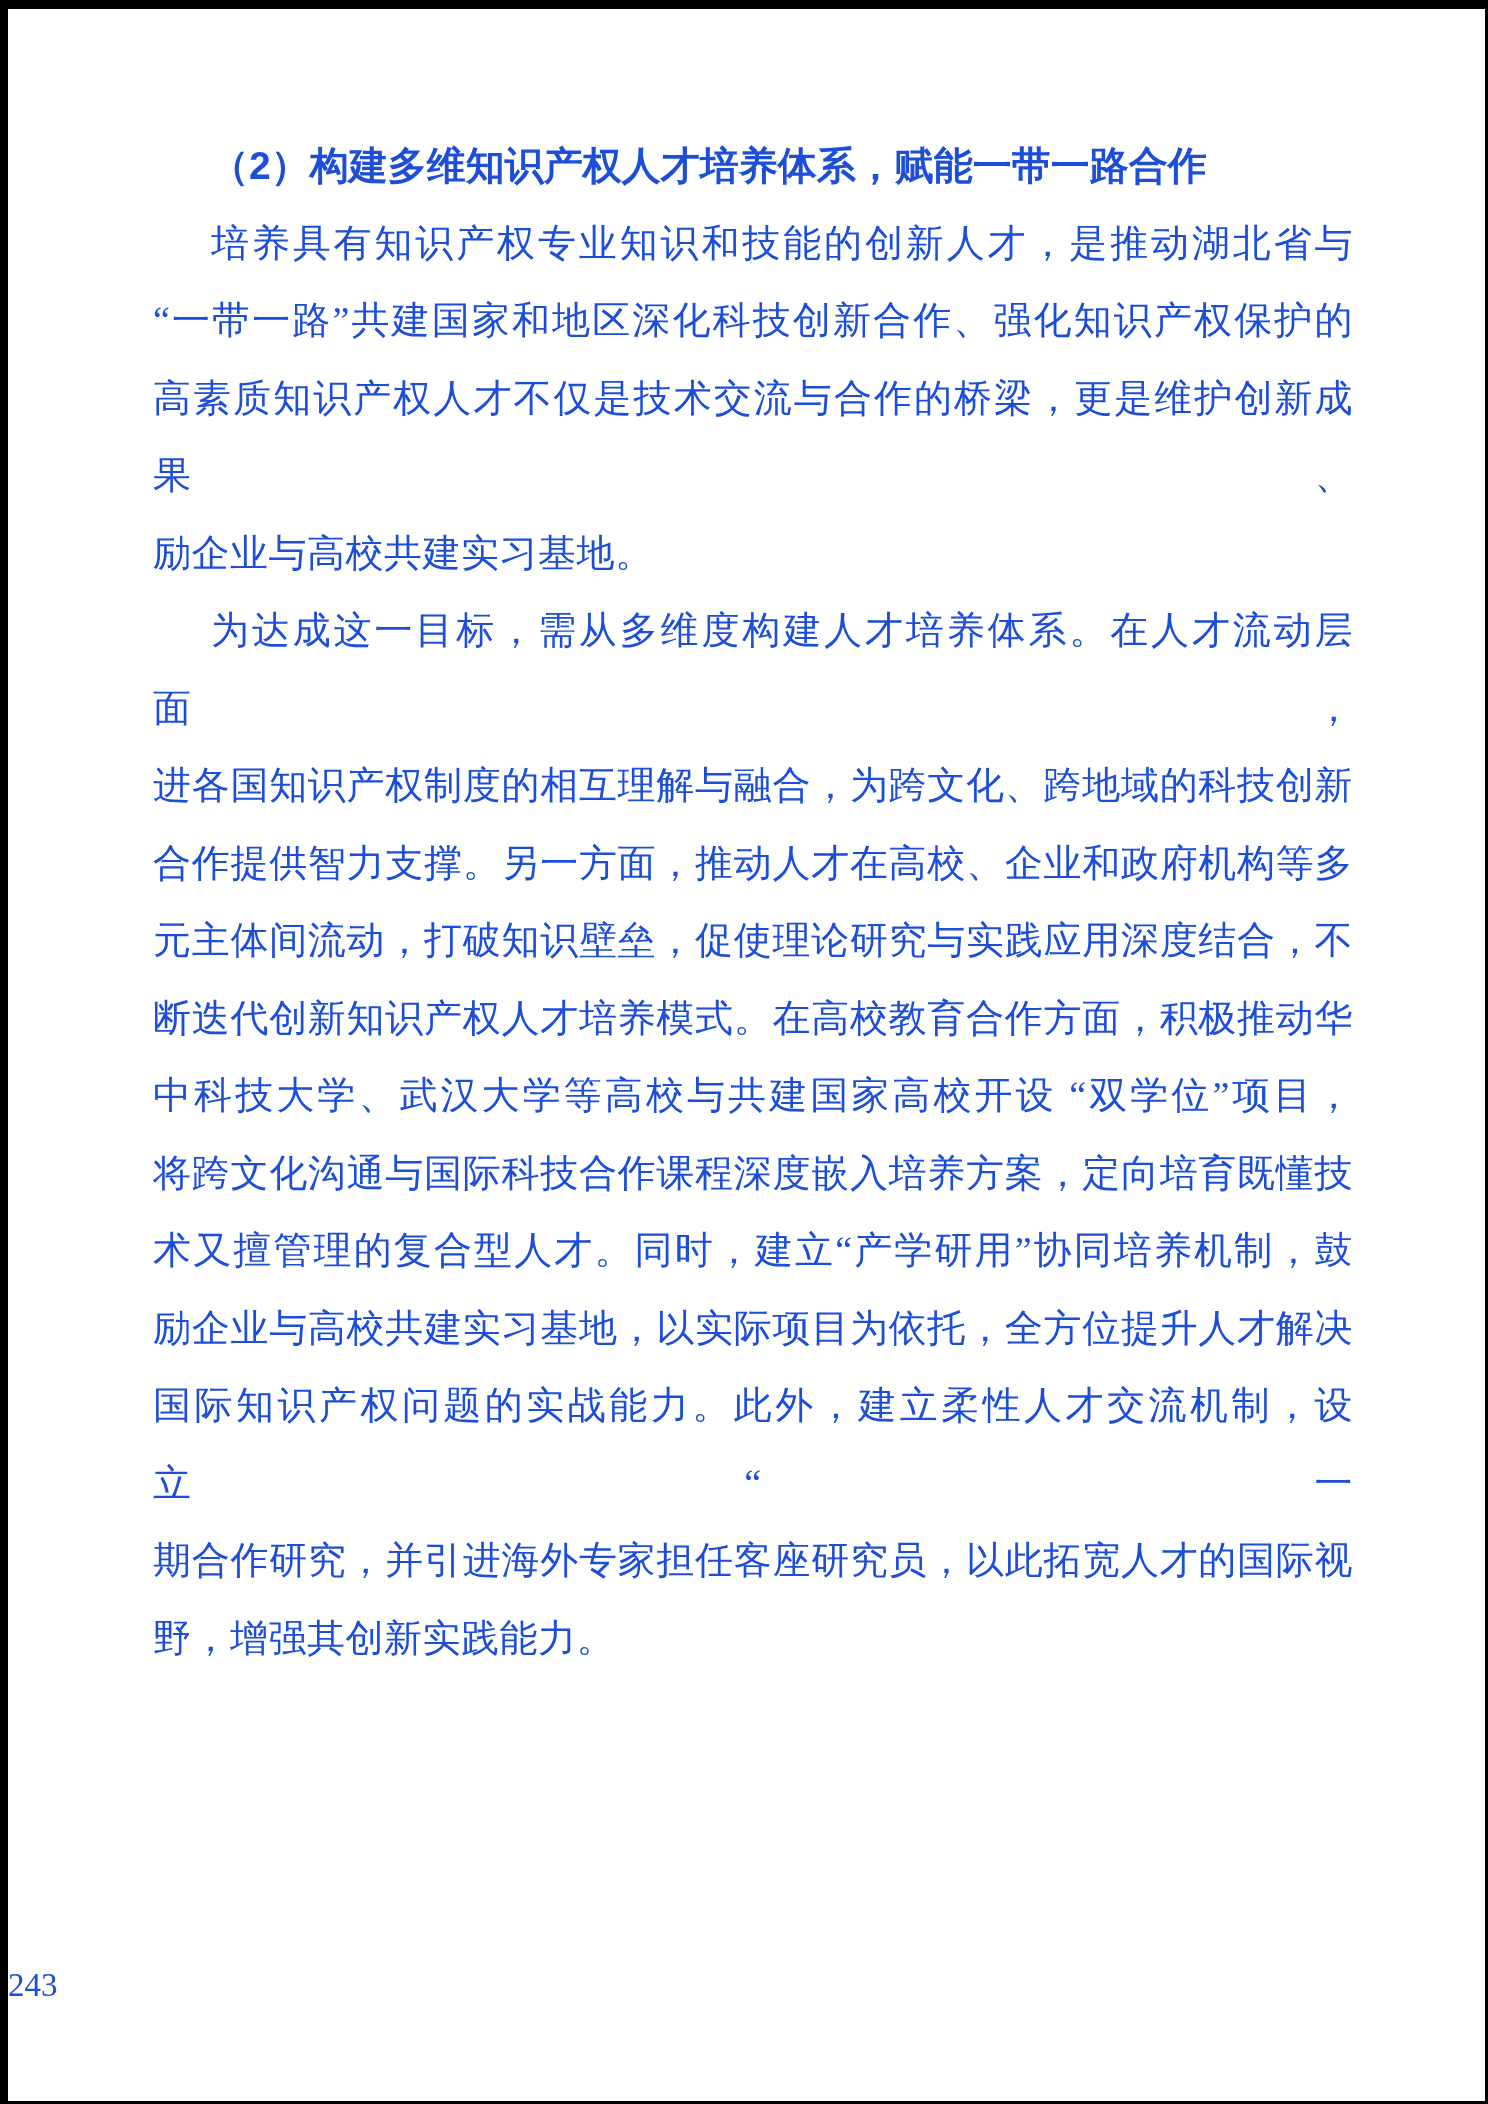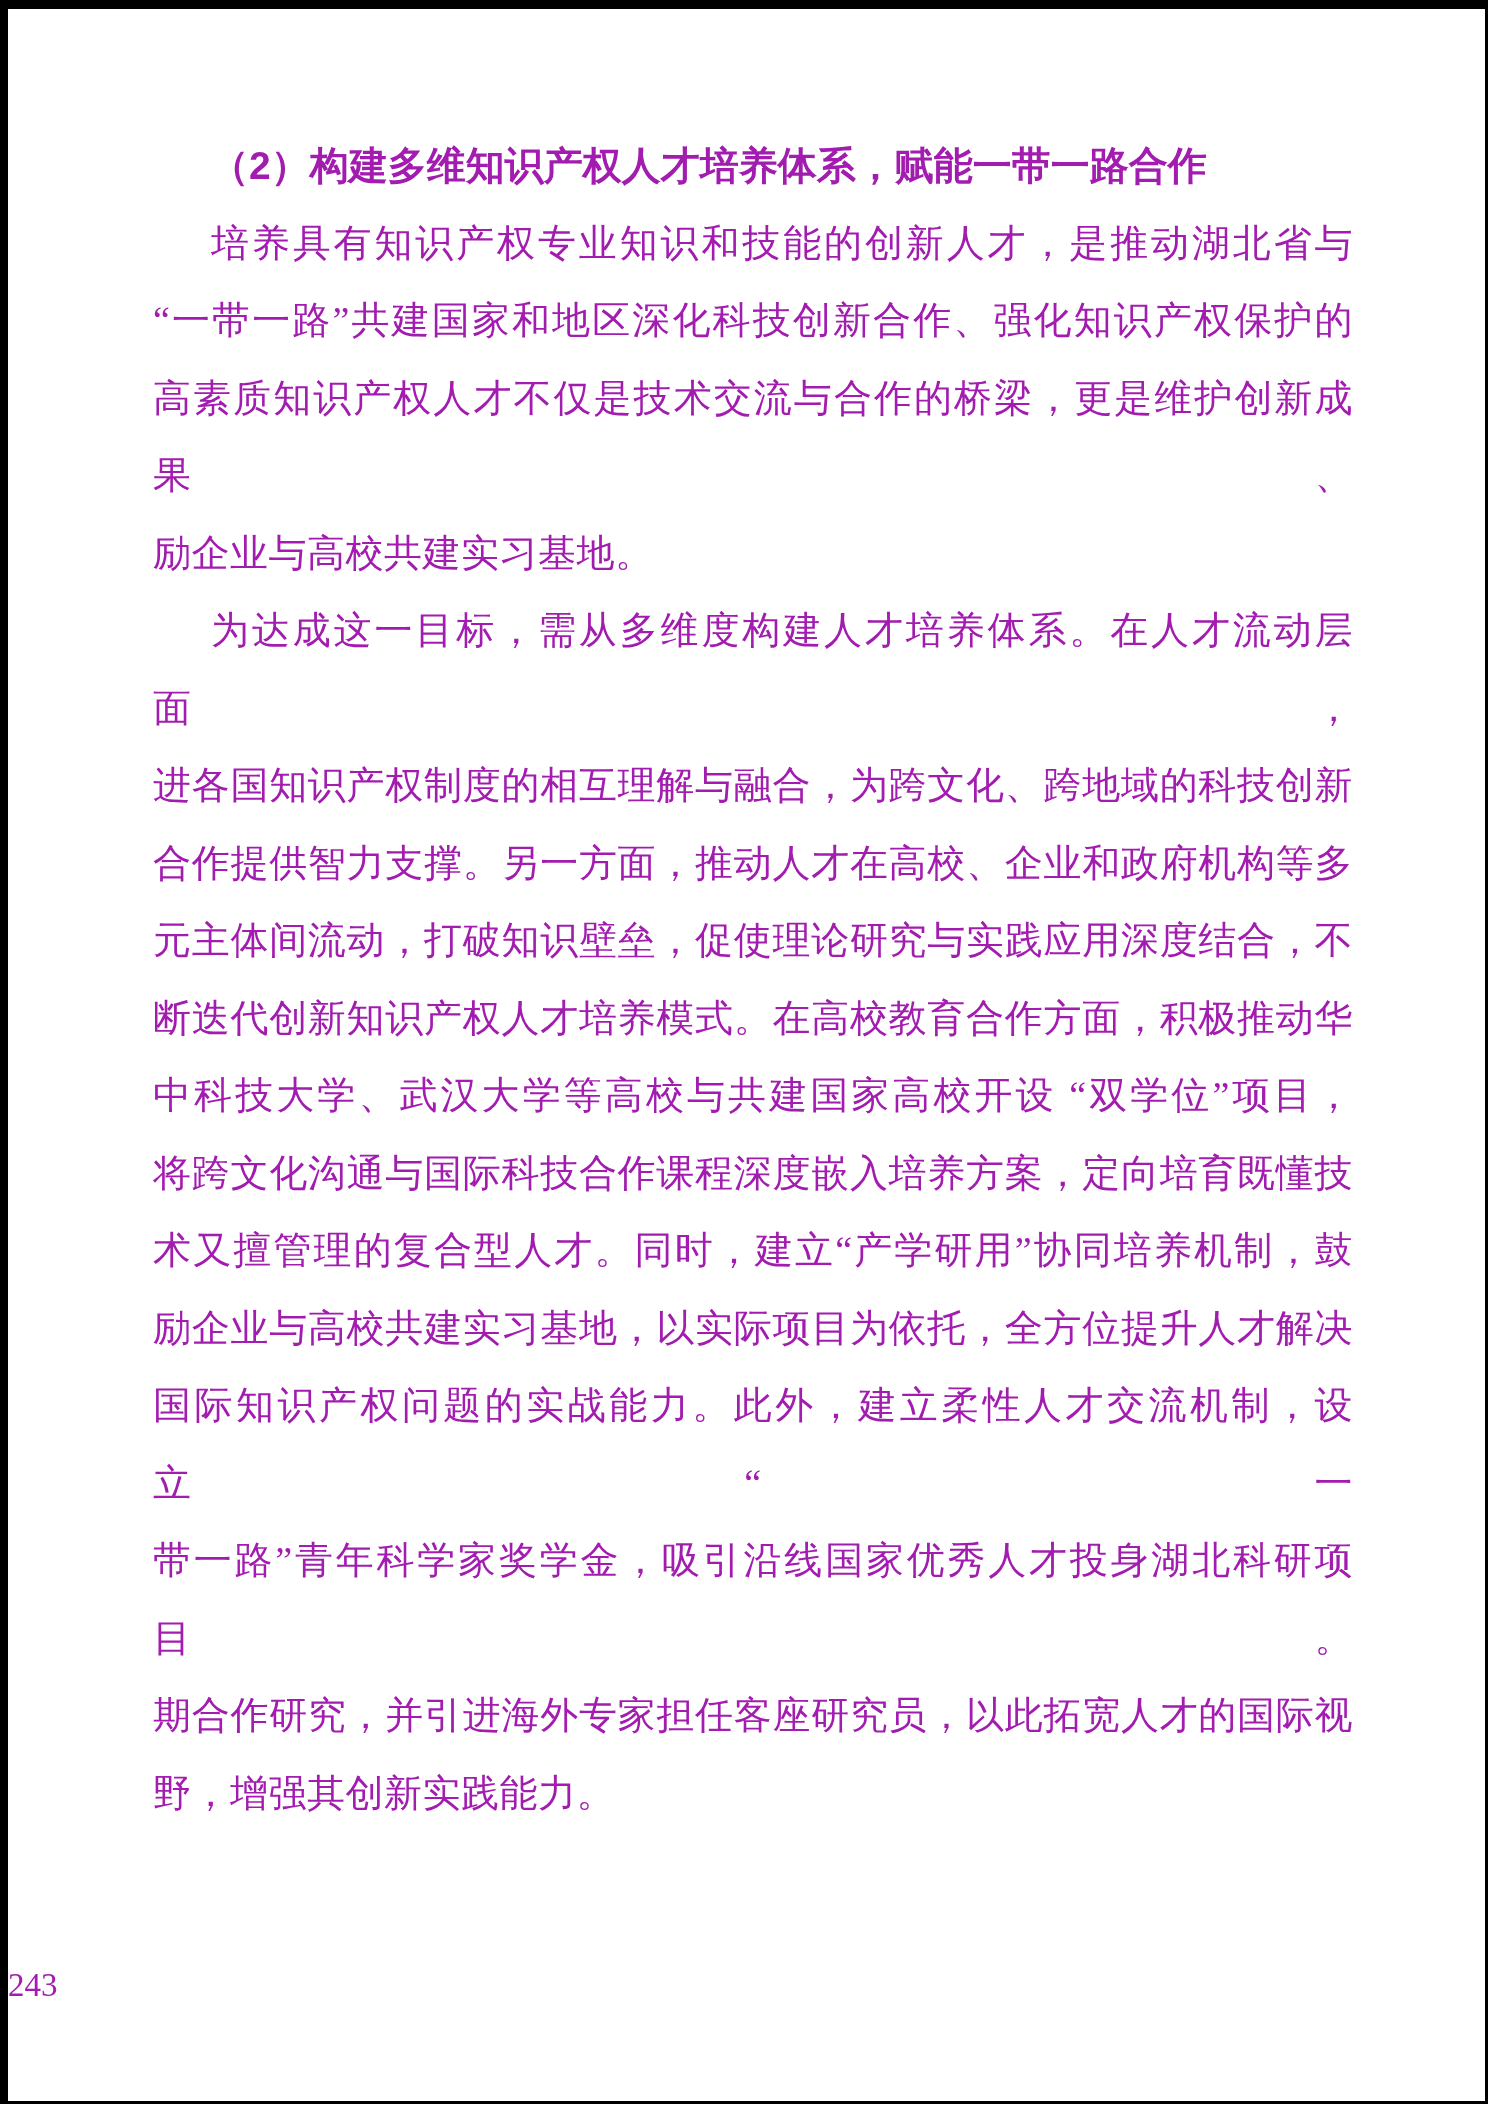--- a/index.html
+++ b/index.html
@@ -6,21 +6,21 @@
     margin: 0;
     padding: 0;
     background: #ffffff;
   }
   .page {
     position: relative;
     width: 1488px;
     height: 2104px;
     box-sizing: border-box;
     background: #ffffff;
-    color: #a21caf;
+    color: #1d4ed8;
     border-top: 9px solid #000;
     border-left: 8px solid #000;
     border-right: 3px solid #000;
     border-bottom: 3px solid #000;
     overflow: hidden;
     font-family: "Liberation Serif", serif;
   }
   .content {
     position: absolute;
     left: 145px;
@@ -81,21 +81,20 @@
       <div class="line indent">为达成这一目标，需从多维度构建人才培养体系。在人才流动层面，</div>
       <div class="line">进各国知识产权制度的相互理解与融合，为跨文化、跨地域的科技创新</div>
       <div class="line">合作提供智力支撑。另一方面，推动人才在高校、企业和政府机构等多</div>
       <div class="line">元主体间流动，打破知识壁垒，促使理论研究与实践应用深度结合，不</div>
       <div class="line">断迭代创新知识产权人才培养模式。在高校教育合作方面，积极推动华</div>
       <div class="line">中科技大学、武汉大学等高校与共建国家高校开设 “双学位”项目，</div>
       <div class="line">将跨文化沟通与国际科技合作课程深度嵌入培养方案，定向培育既懂技</div>
       <div class="line">术又擅管理的复合型人才。同时，建立“产学研用”协同培养机制，鼓</div>
       <div class="line">励企业与高校共建实习基地，以实际项目为依托，全方位提升人才解决</div>
       <div class="line">国际知识产权问题的实战能力。此外，建立柔性人才交流机制，设立“一</div>
-      <div class="line">带一路”青年科学家奖学金，吸引沿线国家优秀人才投身湖北科研项目。</div>
       <div class="line">期合作研究，并引进海外专家担任客座研究员，以此拓宽人才的国际视</div>
       <div class="line end">野，增强其创新实践能力。</div>
     </div>
 
   </div>
 
   <div class="pageno">243</div>
 </div>
 
 </body></html>

